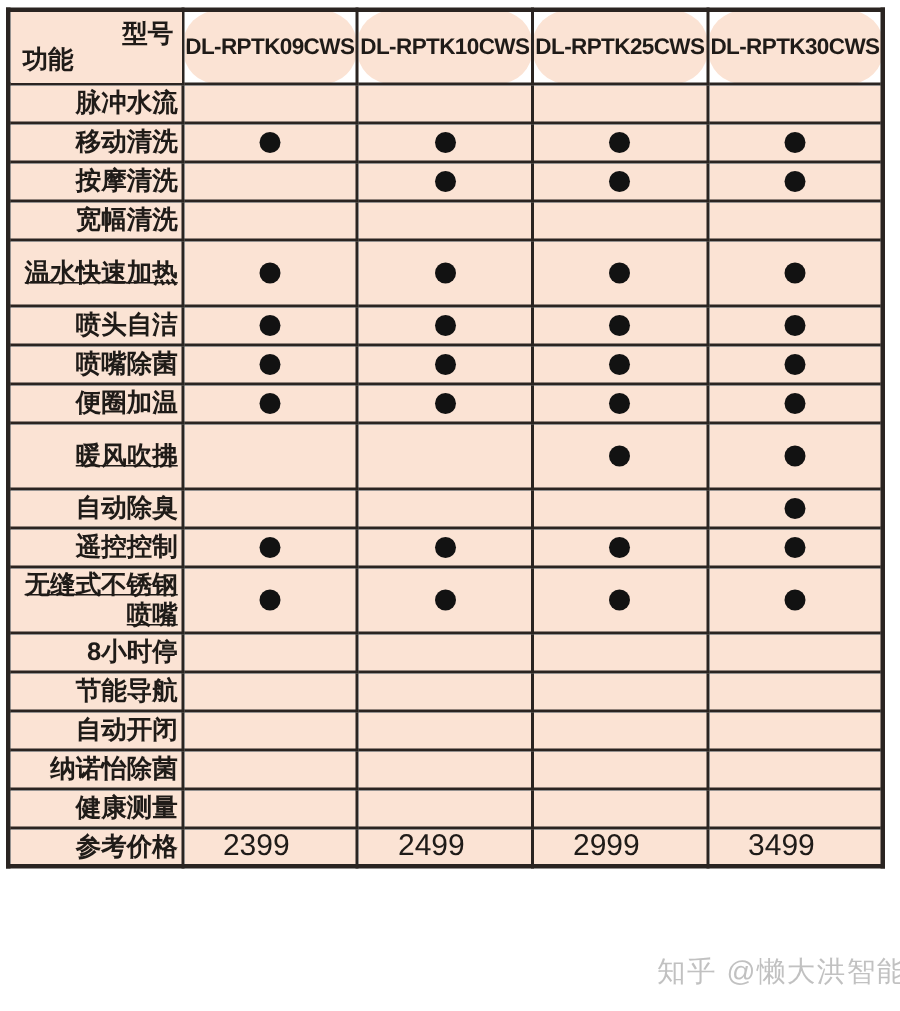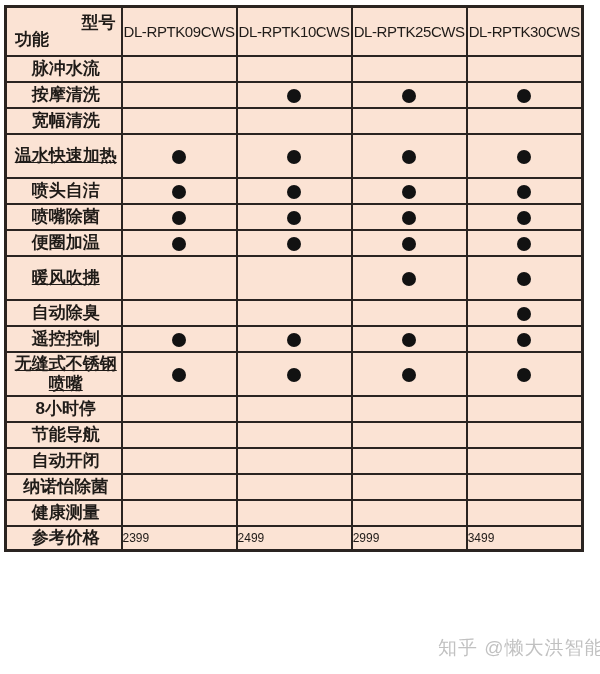--- a/index.html
+++ b/index.html
@@ -35,41 +35,41 @@
   .corner-top{
     position:absolute;top:3px;right:5px;
     font-size:17px;font-weight:bold;
   }
   .corner-bottom{
     position:absolute;bottom:4px;left:8px;
     font-size:17px;font-weight:bold;
   }
   td.model-cell{
     text-align:center;vertical-align:middle;
-    font-size:15px;font-weight:400;letter-spacing:-0.4px;
-    padding:0 1px;white-space:nowrap;
+    font-size:15px;font-weight:700;letter-spacing:-0.4px;
+    padding:0 1px;white-space:nowrap;border-radius:23px;
   }
   
   td.label-cell{
-    text-align:center;vertical-align:middle;
+    text-align:right;vertical-align:middle;
     font-size:17px;font-weight:bold;
     padding:1px 2px 1px 6px;line-height:1.15;
   }
   td.dot-cell{text-align:center;vertical-align:middle;}
   tr.feature-row td{height:22px;}
   tr.feature-row.tall td{height:40px;text-decoration:underline;}
   .dot{
     display:inline-block;width:14px;height:14px;border-radius:50%;
     background:#121212;vertical-align:middle;
   }
   
   tr.price-row td{height:18px;}
   td.price-cell{
-    text-align:left;vertical-align:middle;
-    font-size:12px;font-weight:400;color:#252525;
+    text-align:center;vertical-align:middle;
+    font-size:20px;font-weight:400;color:#252525;
     padding:0 18px 0 0;
   }
   .watermark{
     position:absolute;top:635px;left:438px;
     font-size:19px;letter-spacing:1px;white-space:nowrap;
     color:#8f8f8f;opacity:0.55;
     pointer-events:none;
   }
 </style>
 </head>
@@ -98,20 +98,27 @@
         </tr>
 
     <tr class="feature-row">
           <td class="label-cell">脉冲水流</td>
           <td class="dot-cell"></td>
           <td class="dot-cell"></td>
           <td class="dot-cell"></td>
           <td class="dot-cell"></td>
         </tr>
         <tr class="feature-row">
+          <td class="label-cell">移动清洗</td>
+          <td class="dot-cell"><span class="dot"></span></td>
+          <td class="dot-cell"><span class="dot"></span></td>
+          <td class="dot-cell"><span class="dot"></span></td>
+          <td class="dot-cell"><span class="dot"></span></td>
+        </tr>
+        <tr class="feature-row">
           <td class="label-cell">按摩清洗</td>
           <td class="dot-cell"></td>
           <td class="dot-cell"><span class="dot"></span></td>
           <td class="dot-cell"><span class="dot"></span></td>
           <td class="dot-cell"><span class="dot"></span></td>
         </tr>
         <tr class="feature-row">
           <td class="label-cell">宽幅清洗</td>
           <td class="dot-cell"></td>
           <td class="dot-cell"></td>

